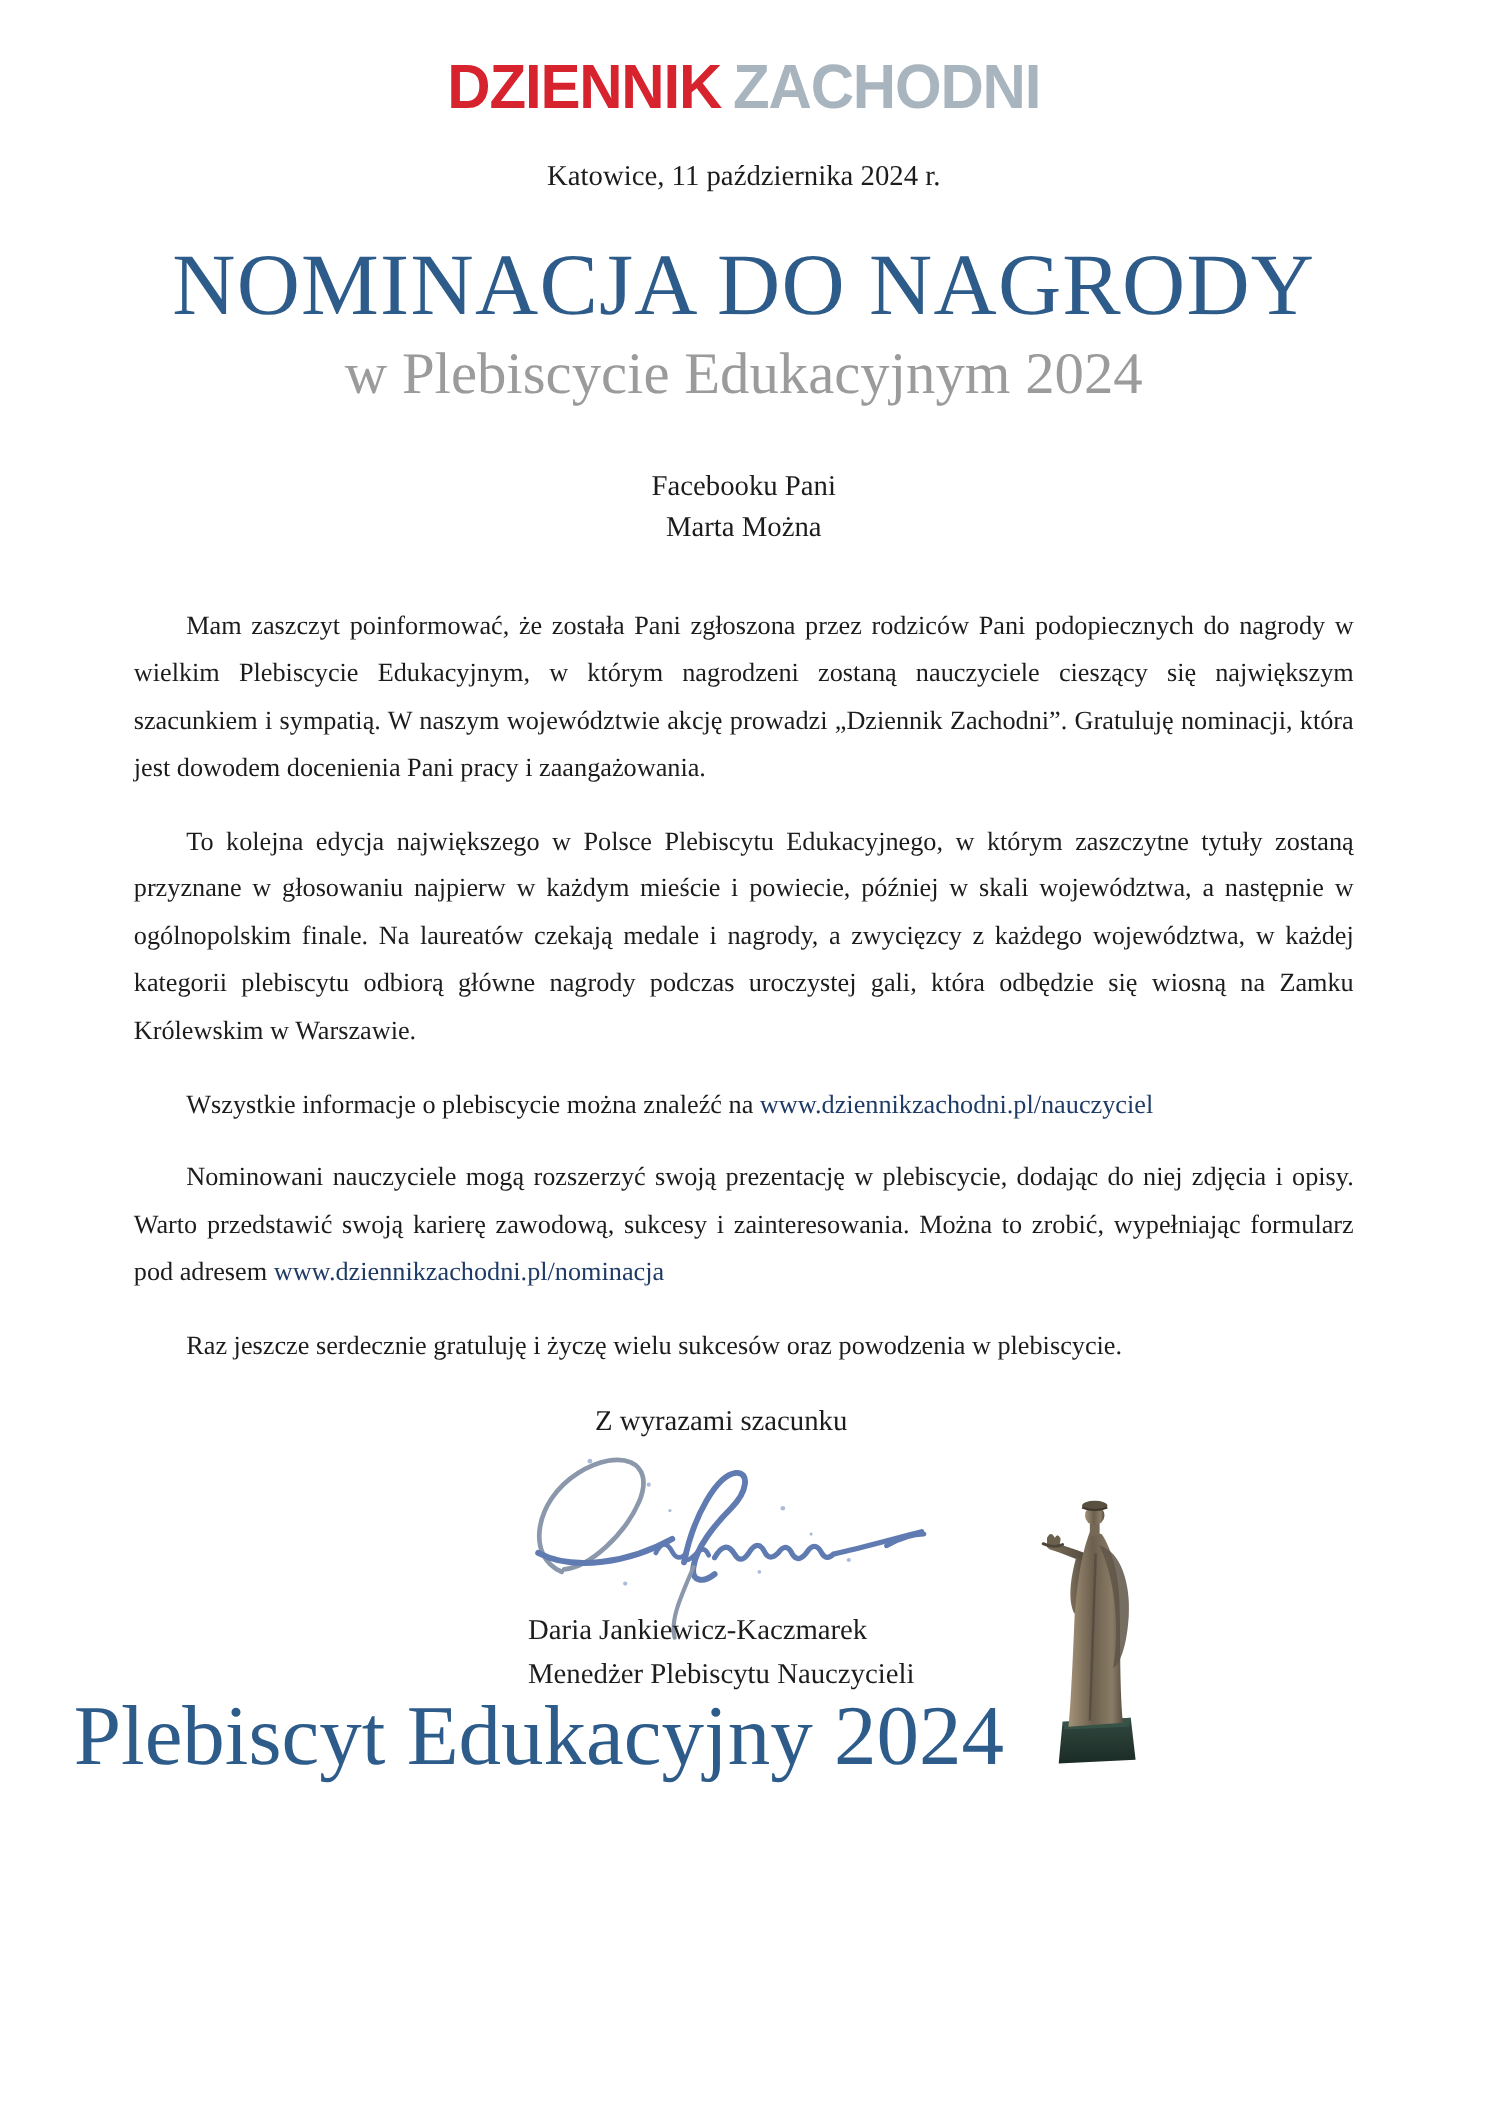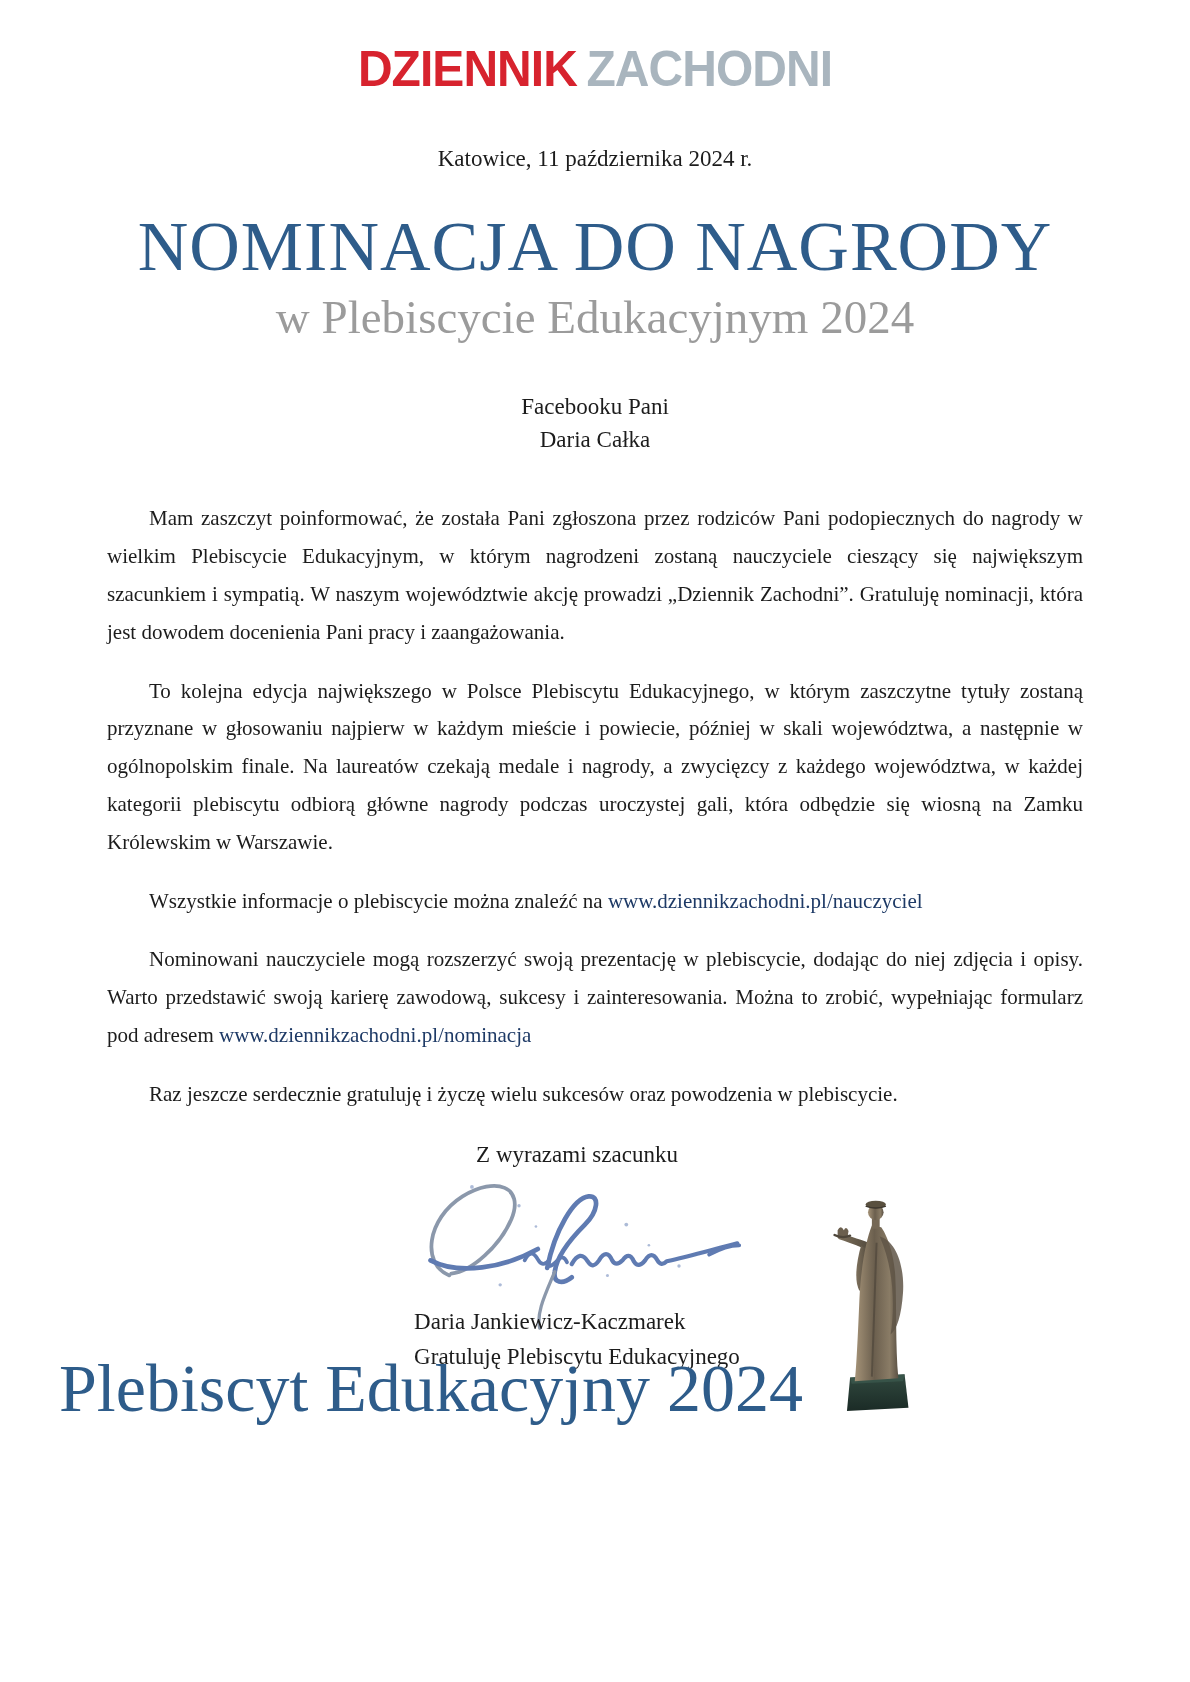--- a/index.html
+++ b/index.html
@@ -23,21 +23,21 @@
     font-size: 50px;
     letter-spacing: -1px;
     line-height: 1;
     transform: scaleX(0.96);
   }
   .logo-red  { color: var(--logo-red,  #d7232e); }
   .logo-gray { color: var(--logo-gray, #a9b5be); margin-left: 10px; }
 
   
   .dateline {
-    margin-top: 52px;
+    margin-top: 34px;
     text-align: center;
     font-size: 23px;
   }
 
   
   .title {
     margin: 40px 0 0 0;
     text-align: center;
     font-weight: normal;
     font-size: 70px;
@@ -132,21 +132,21 @@
     <span class="logo-red">DZIENNIK</span><span class="logo-gray">ZACHODNI</span>
   </header>
 
   <div class="dateline">Katowice, 11 października 2024 r.</div>
 
   <h1 class="title">NOMINACJA DO NAGRODY</h1>
   <h2 class="subtitle">w Plebiscycie Edukacyjnym 2024</h2>
 
   <div class="salutation">
     <div>Facebooku Pani</div>
-    <div>Daria Całka</div>
+    <div>Marta Można</div>
   </div>
 
   <p class="body-par first">Mam zaszczyt poinformować, że została Pani zgłoszona przez rodziców Pani podopiecznych do nagrody w wielkim Plebiscycie Edukacyjnym, w którym nagrodzeni zostaną nauczyciele cieszący się największym szacunkiem i sympatią. W naszym województwie akcję prowadzi „Dziennik Zachodni”. Gratuluję nominacji, która jest dowodem docenienia Pani pracy i zaangażowania.</p>
 
   <p class="body-par">To kolejna edycja największego w Polsce Plebiscytu Edukacyjnego, w którym zaszczytne tytuły zostaną przyznane w głosowaniu najpierw w każdym mieście i powiecie, później w skali województwa, a następnie w ogólnopolskim finale. Na laureatów czekają medale i nagrody, a zwycięzcy z każdego województwa, w każdej kategorii plebiscytu odbiorą główne nagrody podczas uroczystej gali, która odbędzie się wiosną na Zamku Królewskim w Warszawie.</p>
 
   <p class="body-par single-line"><span>Wszystkie informacje o plebiscycie można znaleźć na </span><a class="doc-link">www.dziennikzachodni.pl/nauczyciel</a></p>
 
 
   <p class="body-par"><span>Nominowani nauczyciele mogą rozszerzyć swoją prezentację w plebiscycie, dodając do niej zdjęcia i opisy. Warto przedstawić swoją karierę zawodową, sukcesy i zainteresowania. Można to zrobić, wypełniając formularz pod adresem </span><a class="doc-link">www.dziennikzachodni.pl/nominacja</a></p>
@@ -175,21 +175,21 @@
           <circle cx="206" cy="112" r="1.6"></circle>
         <circle cx="250" cy="80" r="1.4"></circle>
           <circle cx="130" cy="60" r="1.4"></circle>
       </g>
     </svg>
   </div>
 
   <div class="signer-block">
     <div class="signer-inner">
       <div>Daria Jankiewicz-Kaczmarek</div>
-      <div>Gratuluję Plebiscytu Edukacyjnego</div>
+      <div>Menedżer Plebiscytu Nauczycieli</div>
     </div>
   </div>
 
   <footer class="footer">
     <div class="footer-title">Plebiscyt Edukacyjny 2024</div>
     <svg class="statuette" width="100" height="218" viewBox="0 0 120 280" aria-hidden="true">
       <defs>
         <linearGradient id="bronze" x1="0" y1="0" x2="1" y2="0">
           <stop offset="0" stop-color="#a59378"></stop>
           <stop offset="0.45" stop-color="#6b5f4e"></stop>

